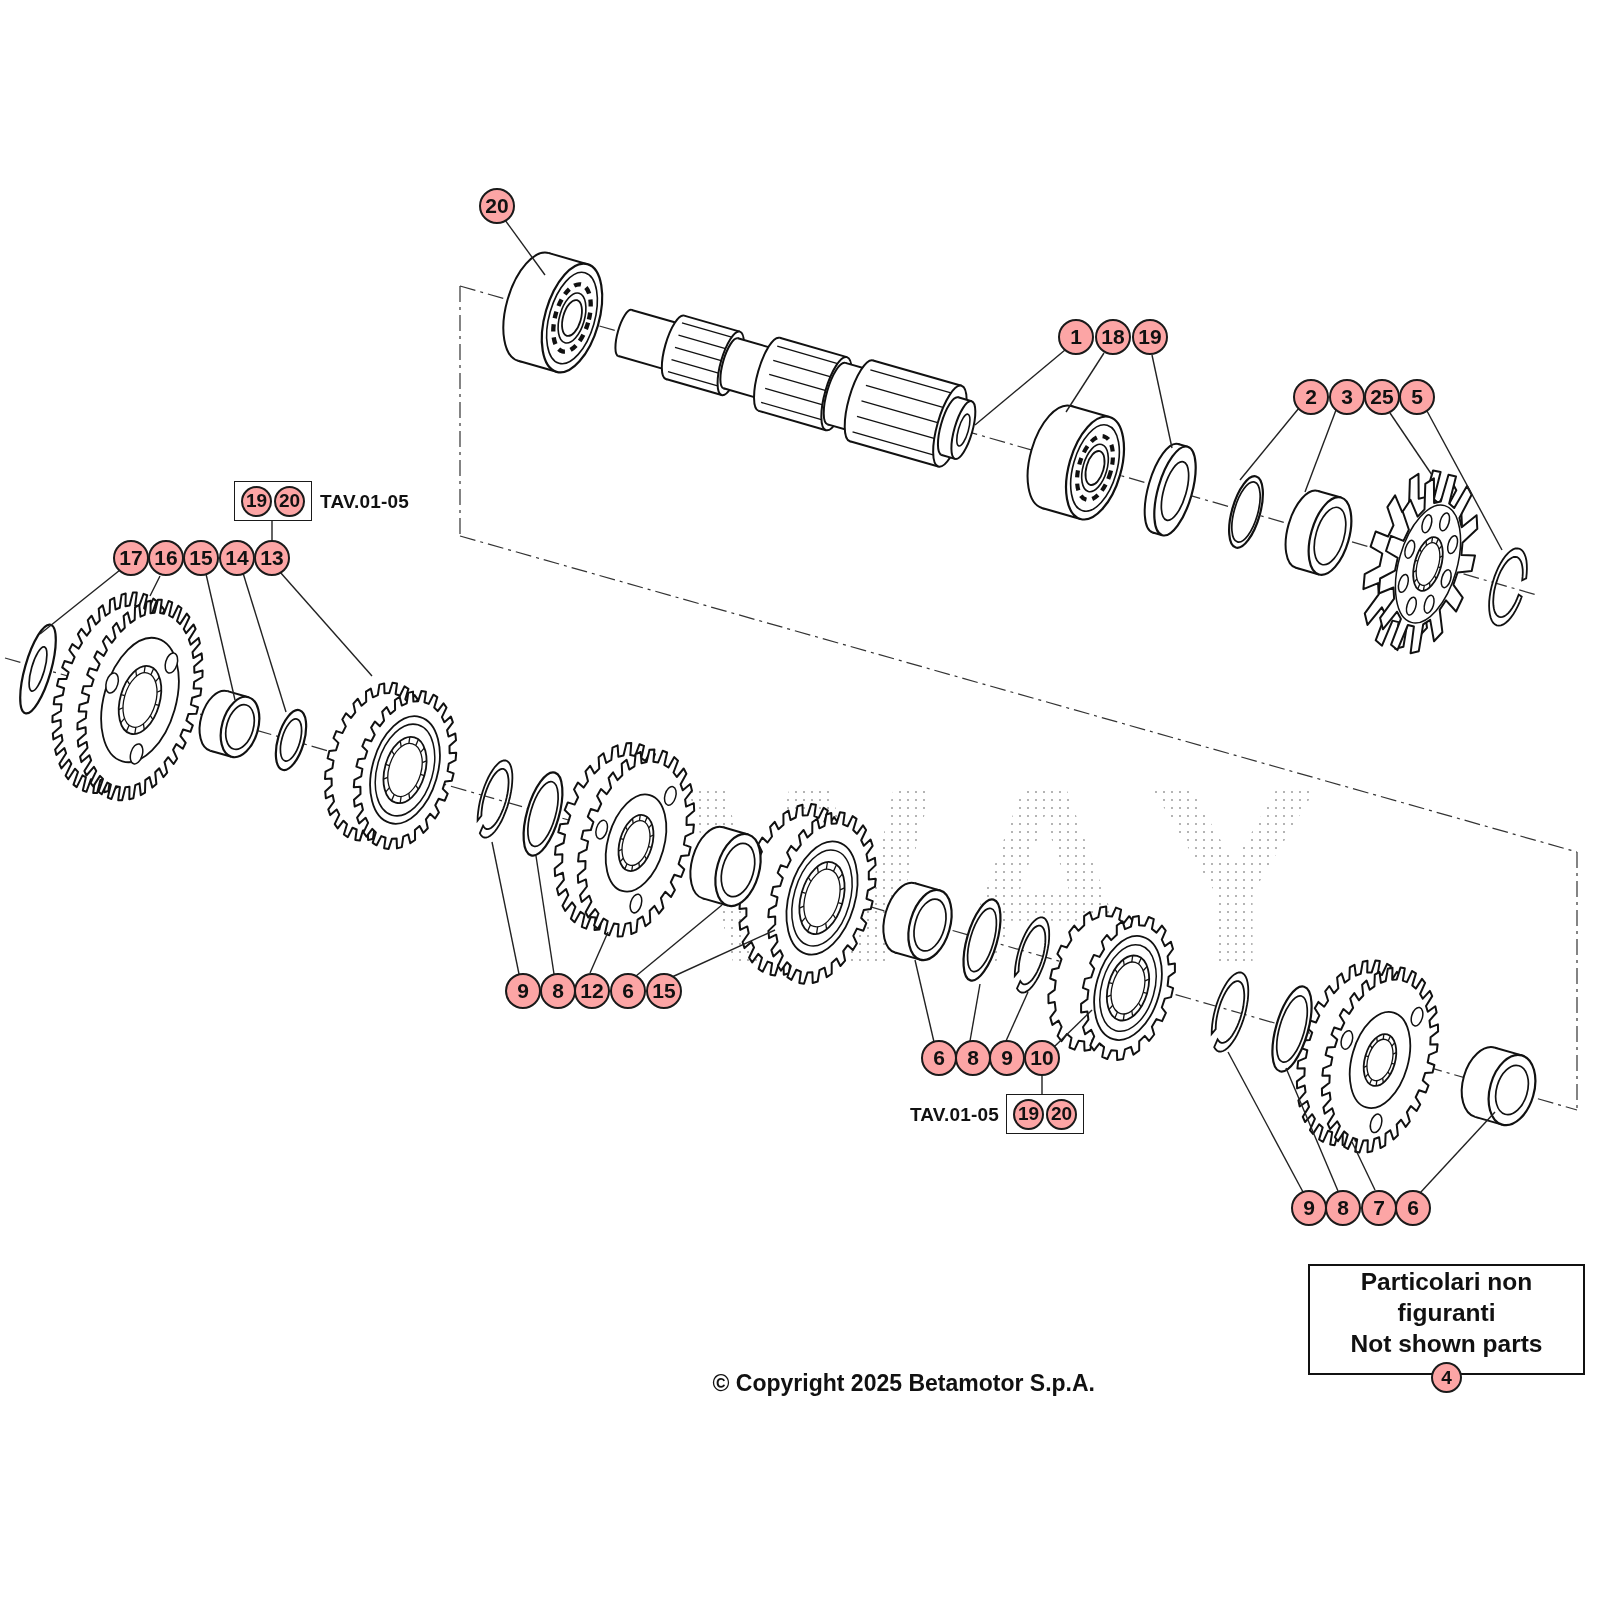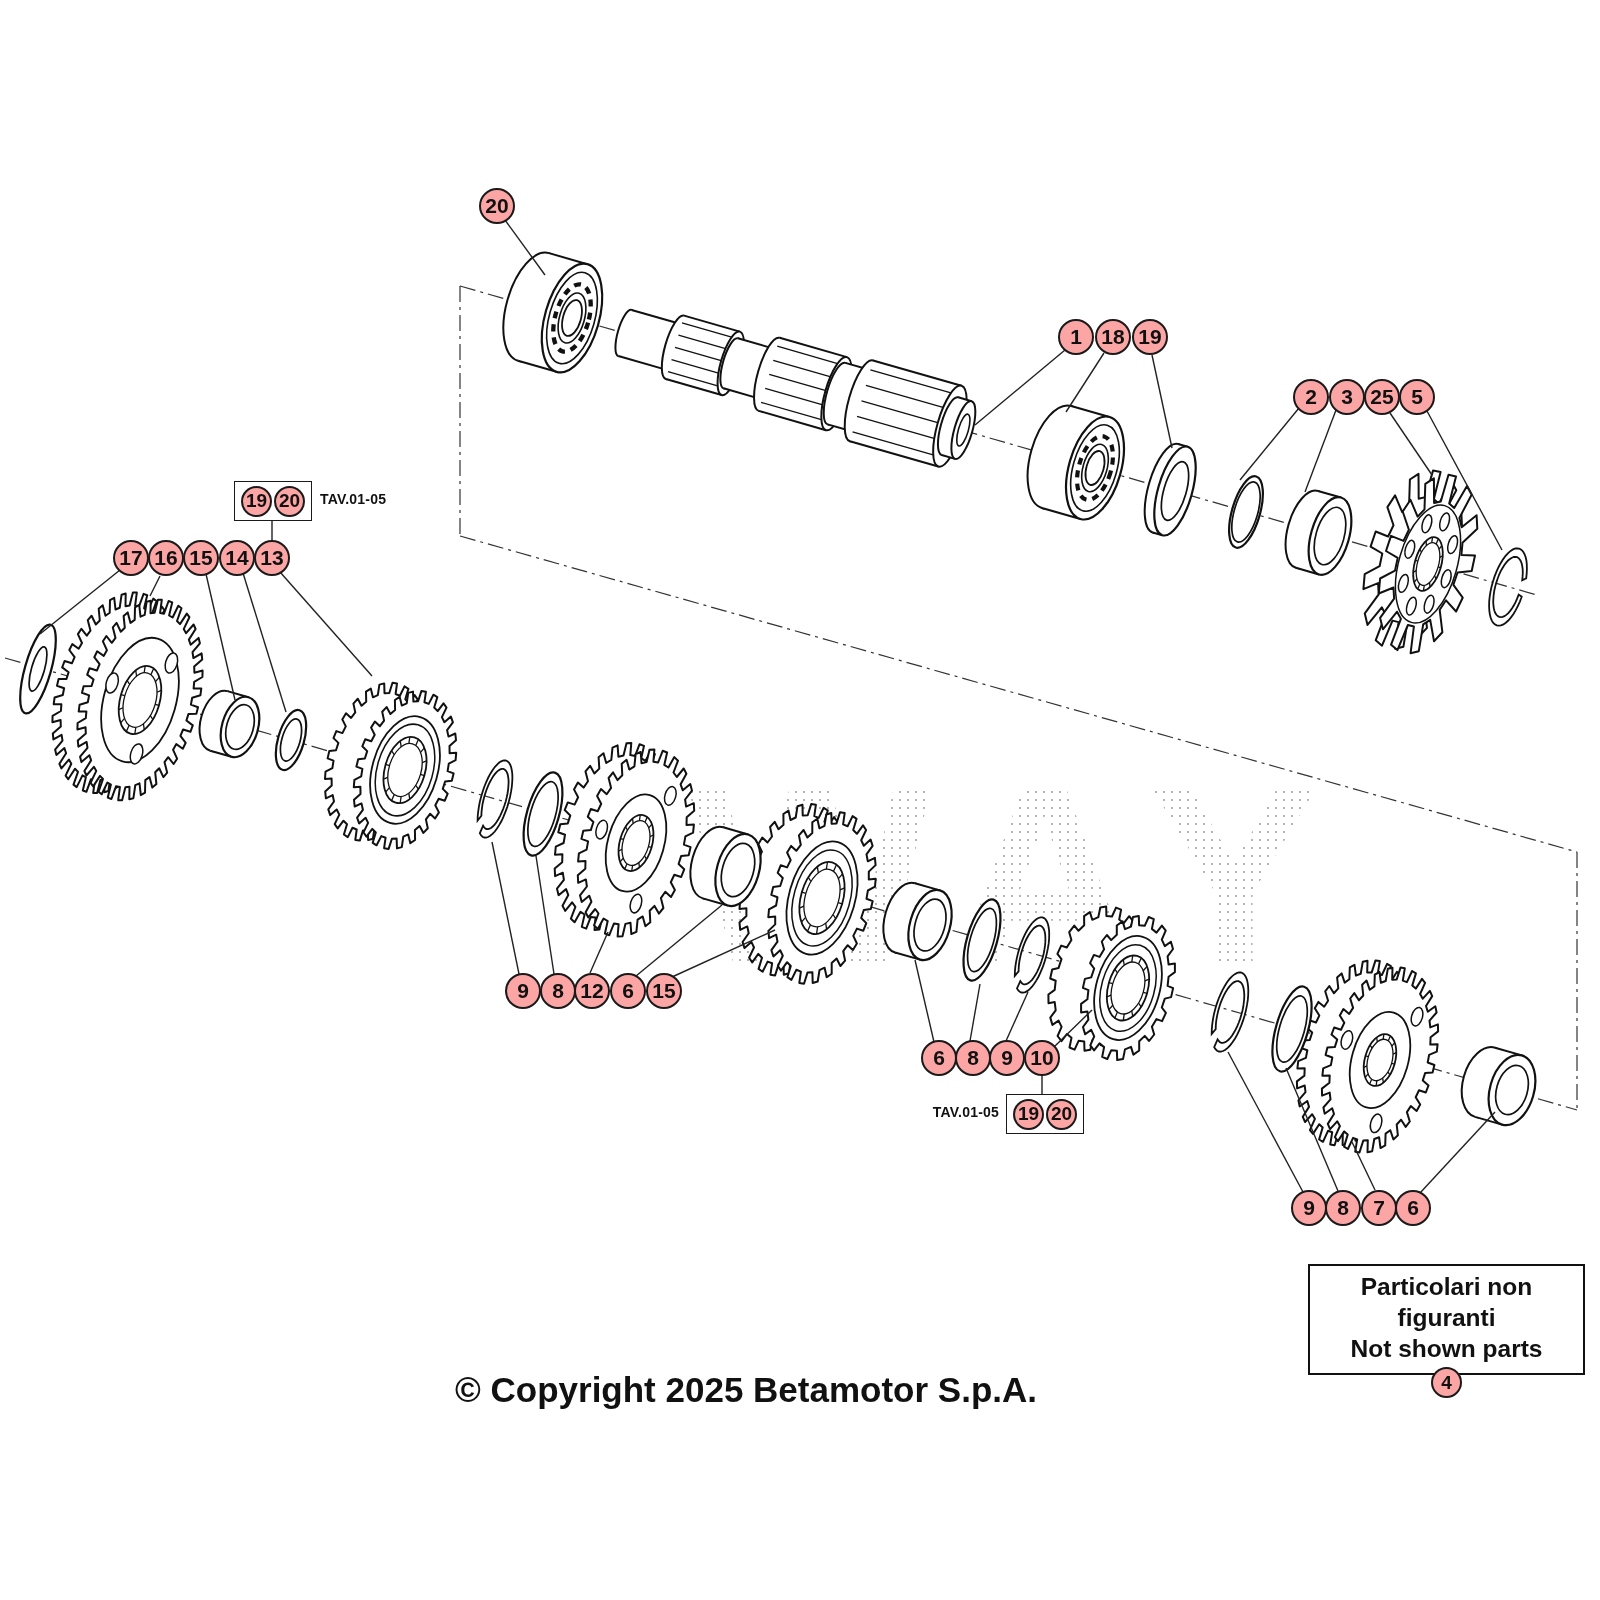--- a/index.html
+++ b/index.html
@@ -21,30 +21,30 @@
     position:absolute;width:36px;height:36px;border:2.2px solid #1a1a1a;border-radius:50%;
     background:#fca5a5;display:flex;align-items:center;justify-content:center;
     font-weight:bold;font-size:21px;box-sizing:border-box;z-index:4;
   }
   .callout.sm{width:31px;height:31px;font-size:19px;border-width:2px;}
   .refbox{
     position:absolute;border:1.8px solid #1a1a1a;background:#fff;box-sizing:border-box;
     display:flex;align-items:center;justify-content:center;gap:2px;z-index:3;
   }
   .refbox .callout{position:static;}
-  .tavlabel{position:absolute;font-weight:bold;font-size:14px;z-index:4;letter-spacing:.2px;}
+  .tavlabel{position:absolute;font-weight:bold;font-size:19px;z-index:4;letter-spacing:.2px;}
   .nsbox{
     position:absolute;left:1308px;top:1264px;width:277px;height:111px;
     border:2.2px solid #111;box-sizing:border-box;text-align:center;
-    font-weight:bold;font-size:24.5px;line-height:31px;padding-top:5px;background:#fff;z-index:3;
+    font-weight:bold;font-size:24.5px;line-height:31px;background:#fff;z-index:3;
   }
   .nsbox .callout{position:static;margin:3px auto 0;}
   .copyright{
-    position:absolute;left:455px;top:1370px;width:640px;text-align:left;
-    font-weight:bold;font-size:35px;z-index:4;
+    position:absolute;left:455px;top:1370px;width:640px;text-align:right;
+    font-weight:bold;font-size:23px;z-index:4;
   }
 </style>
 </head>
 <body>
 
 <div class="stage">
 
   <div class="wm" style="left:688px;top:748px;font-size:258px;">WAY</div>
 
   <svg id="dsvg" width="1600" height="1600" viewBox="0 0 1600 1600">

